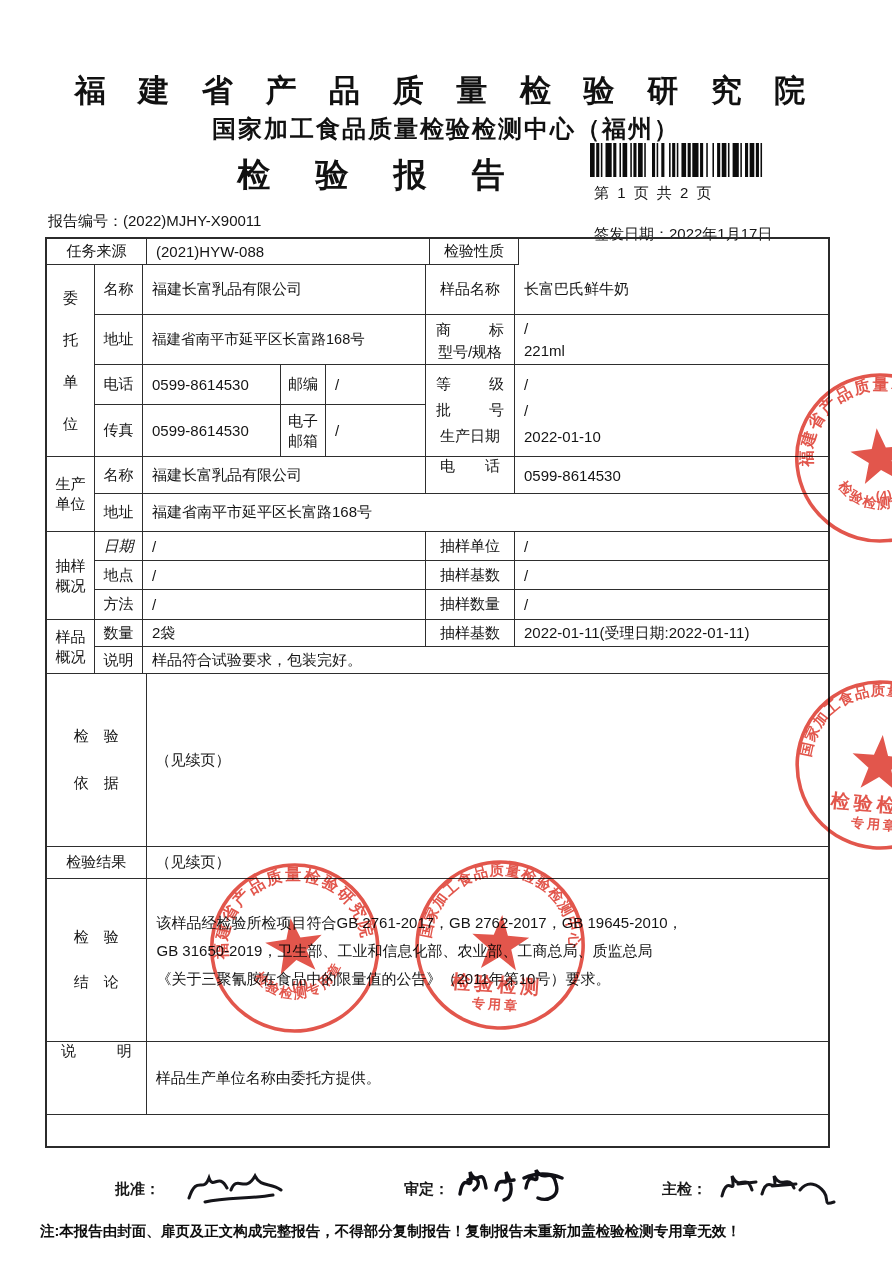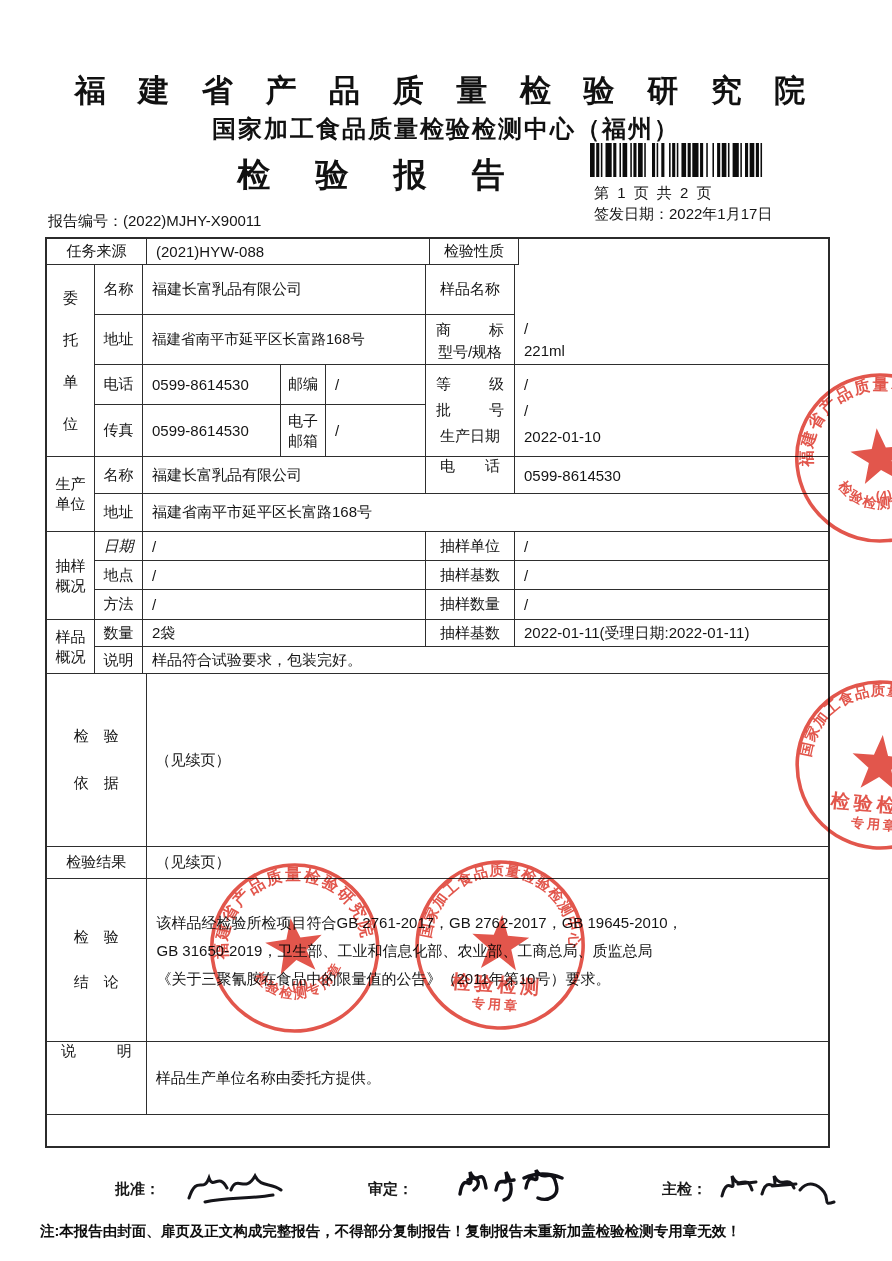--- a/index.html
+++ b/index.html
@@ -4,21 +4,21 @@
 <style>
   html,body{margin:0;padding:0;background:#ffffff;}
   body{width:892px;height:1261px;font-family:"Liberation Sans","DejaVu Sans",sans-serif;}
   .page{position:relative;width:892px;height:1261px;background:#fff;overflow:hidden;color:#161616;}
   .abs{position:absolute;}
   
   .title1{top:70px;left:0;width:892px;text-align:center;font-size:31px;font-weight:bold;letter-spacing:12px;color:#111;}
   .title2{top:113px;left:0;width:892px;text-align:center;font-size:24px;font-weight:bold;letter-spacing:2px;color:#111;}
   .title3{top:153px;left:0;width:760px;text-align:center;font-size:33px;font-weight:bold;letter-spacing:18px;color:#111;}
   .pageinfo{top:184px;left:594px;font-size:15px;letter-spacing:2px;color:#151515;}
-  .issuedate{top:205px;left:594px;font-size:15px;color:#151515;}
+  .issuedate{top:225px;left:594px;font-size:15px;color:#151515;}
   .reportno{top:212px;left:48px;font-size:15px;color:#151515;}
   
   .tbl{position:absolute;left:45px;top:237px;width:785px;height:911px;border:2.2px solid #2b2b2b;box-sizing:border-box;background:transparent;}
   .row{display:flex;}
   .c{display:flex;align-items:center;box-sizing:border-box;font-size:15px;color:#141414;padding:0 5px;overflow:hidden;}
   .br{border-right:1.6px solid #2e2e2e;}
   .bb{border-bottom:1.6px solid #2e2e2e;}
   .lab{justify-content:center;text-align:center;padding:0 3px;}
   .val{padding-left:9px;}
   .just{display:block;}
@@ -125,20 +125,21 @@
           <div class="c val br bb" style="width:138px;">0599-8614530</div>
           <div class="c lab vert2 br bb" style="width:45px;">
             <div>电子邮箱</div>
           </div>
           <div class="c val bb br" style="width:100px;">/</div>
         </div>
       </div>
       <div style="width:402px;">
         <div class="row" style="height:50px;">
           <div class="c lab br bb" style="width:89px;">样品名称</div>
+          <div class="c val bb" style="width:313px;">长富巴氏鲜牛奶</div>
         </div>
         <div class="row" style="height:50px;">
           <div class="c lab stackc br bb just" style="width:89px;padding:4px 10px;">
             <span style="line-height:22px;">商标</span>
             <span style="line-height:22px;text-align-last:center;">型号/规格</span>
           </div>
           <div class="c stack bb" style="width:313px;padding-left:9px;">
             <div style="line-height:22px;">/</div>
             <div style="line-height:22px;">221ml</div>
           </div>
@@ -254,21 +255,21 @@
       <div class="c val bb" style="width:685px;">样品生产单位名称由委托方提供。</div>
     </div>
 
   </div>
 
   <div class="abs sigrow">
     <span class="siglab" style="left:115px;top:18px;">批准：</span>
     <svg class="sig" style="left:175px;top:2px;" width="120" height="48" viewBox="0 0 120 48">
       <path d="M14,34 C22,10 28,30 34,14 C38,26 44,8 52,24 M56,26 C62,10 70,30 80,12 C86,24 96,18 106,26 M30,38 C50,33 75,35 98,31" fill="none" stroke="#15151a" stroke-width="3" stroke-linecap="round"></path>
     </svg>
-    <span class="siglab" style="left:368px;top:18px;">审定：</span>
+    <span class="siglab" style="left:404px;top:18px;">审定：</span>
     <svg class="sig" style="left:448px;top:-8px;" width="130" height="60" viewBox="0 0 130 60">
       <path d="M12,40 C16,14 26,44 22,18 C30,34 34,10 38,34 M20,26 C30,20 34,30 26,36 M48,36 C52,16 62,40 58,18 C66,32 64,44 56,46 M52,28 L66,26 M78,34 C82,12 92,38 88,16 C96,30 104,12 108,30 C112,42 100,48 90,44 M76,24 C90,18 104,20 114,24" fill="none" stroke="#101016" stroke-width="3.4" stroke-linecap="round"></path>
     </svg>
     <span class="siglab" style="left:662px;top:18px;">主检：</span>
     <svg class="sig" style="left:712px;top:-2px;" width="130" height="52" viewBox="0 0 130 52">
       <path d="M10,36 C16,12 24,40 20,16 C28,32 34,12 40,30 M26,24 L44,22 M50,34 C56,12 66,38 62,16 C70,30 76,14 82,28 M60,26 L84,24 M88,30 C96,20 106,24 112,32 C118,40 110,46 122,42" fill="none" stroke="#15151a" stroke-width="3" stroke-linecap="round"></path>
     </svg>
   </div>
 
   <div class="abs footnote">注:本报告由封面、扉页及正文构成完整报告，不得部分复制报告！复制报告未重新加盖检验检测专用章无效！</div>

